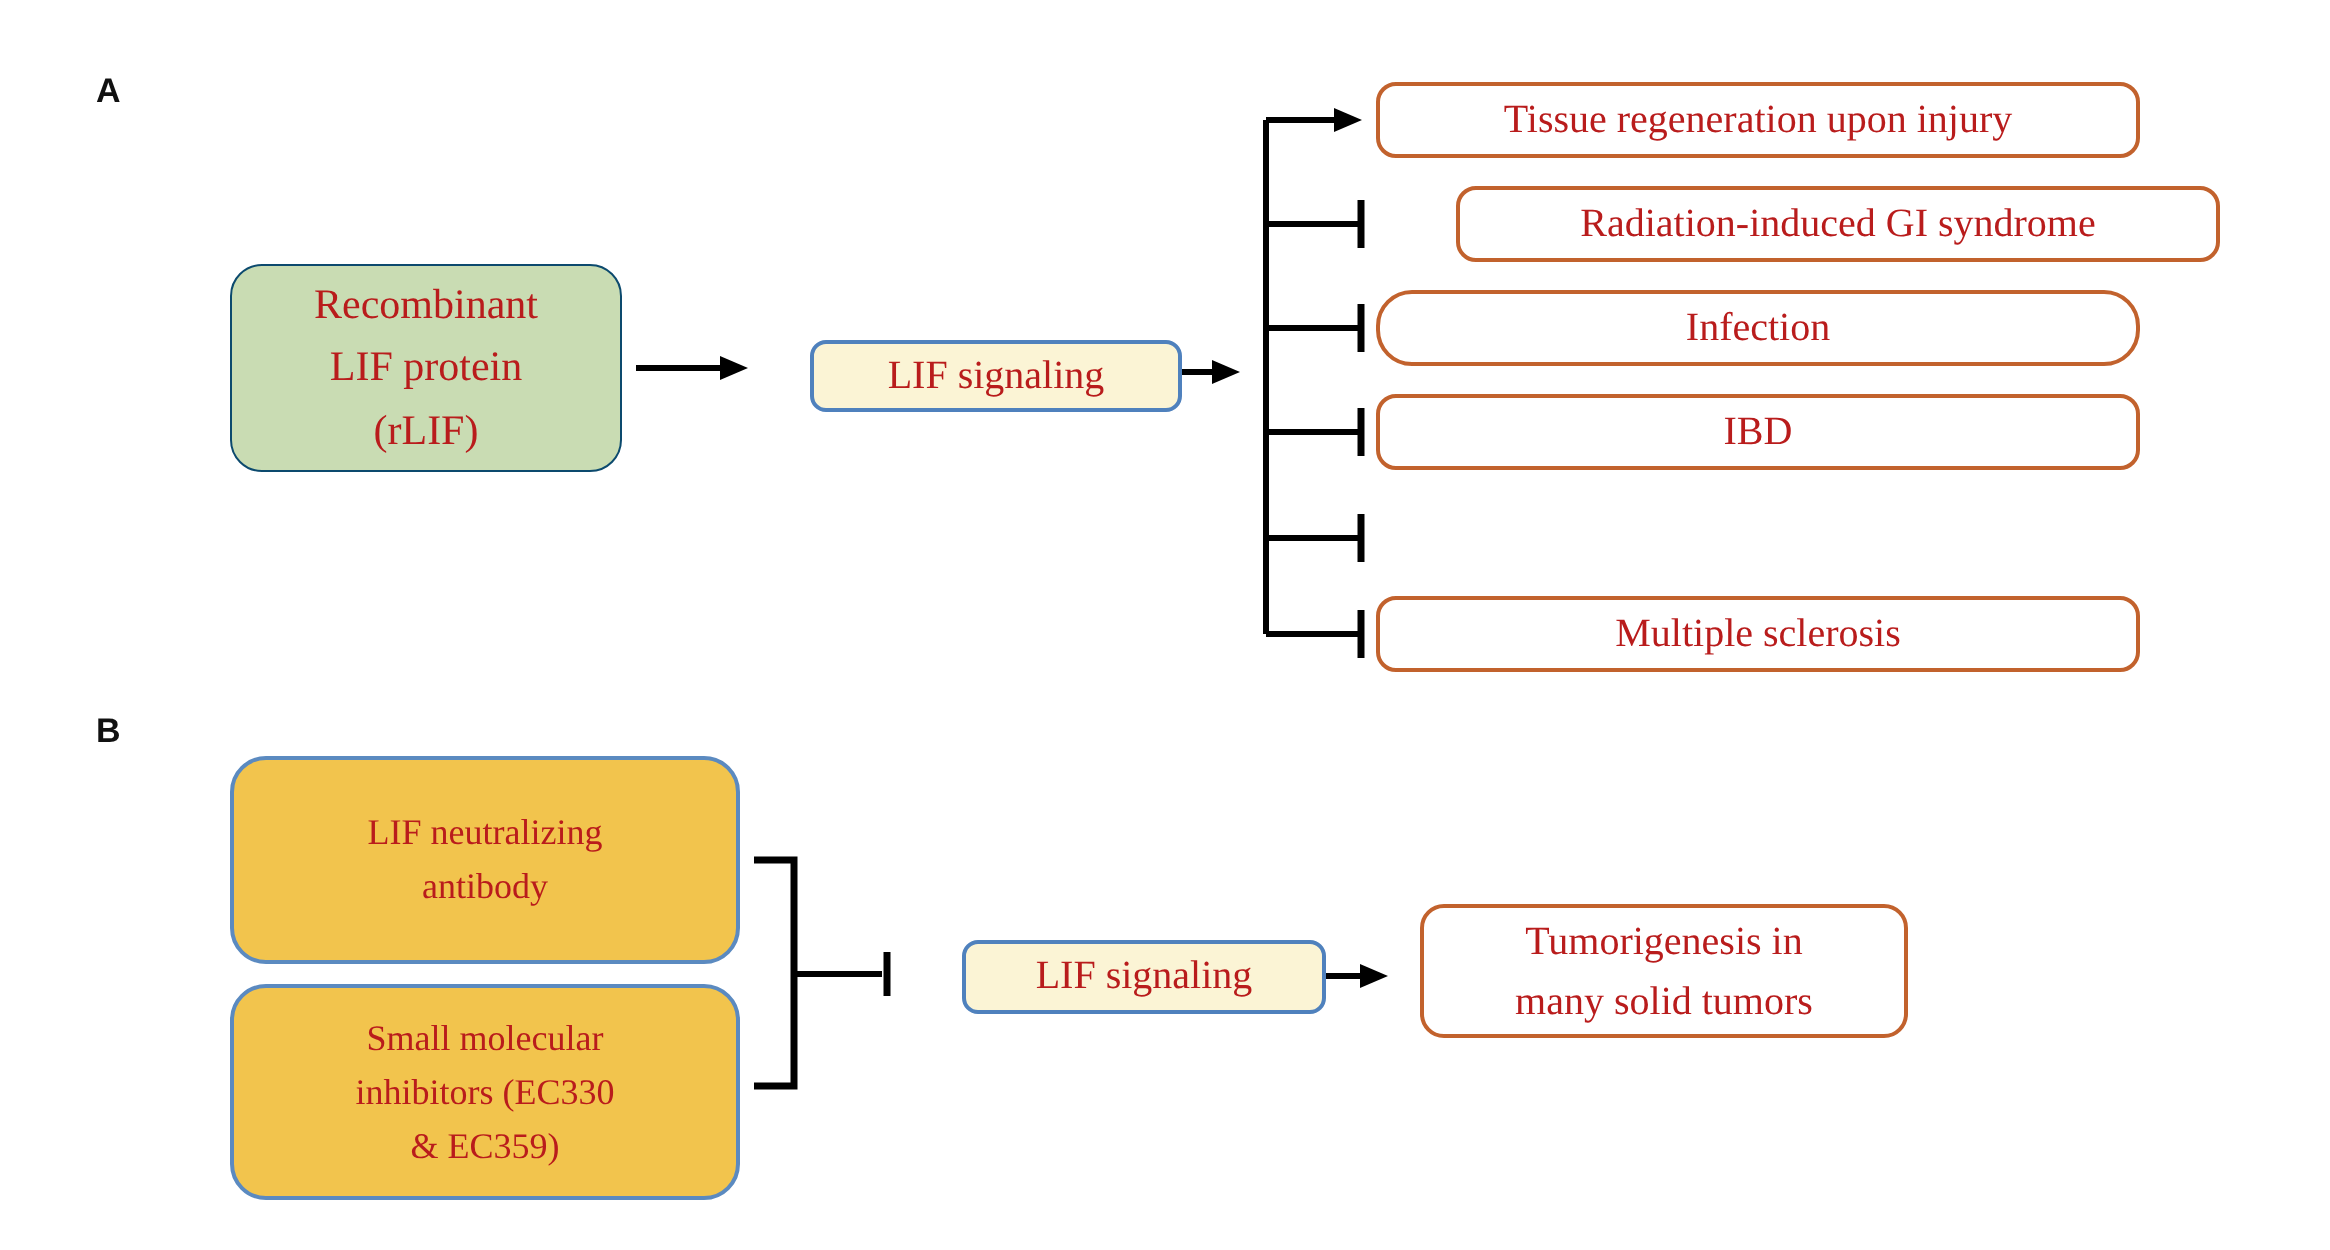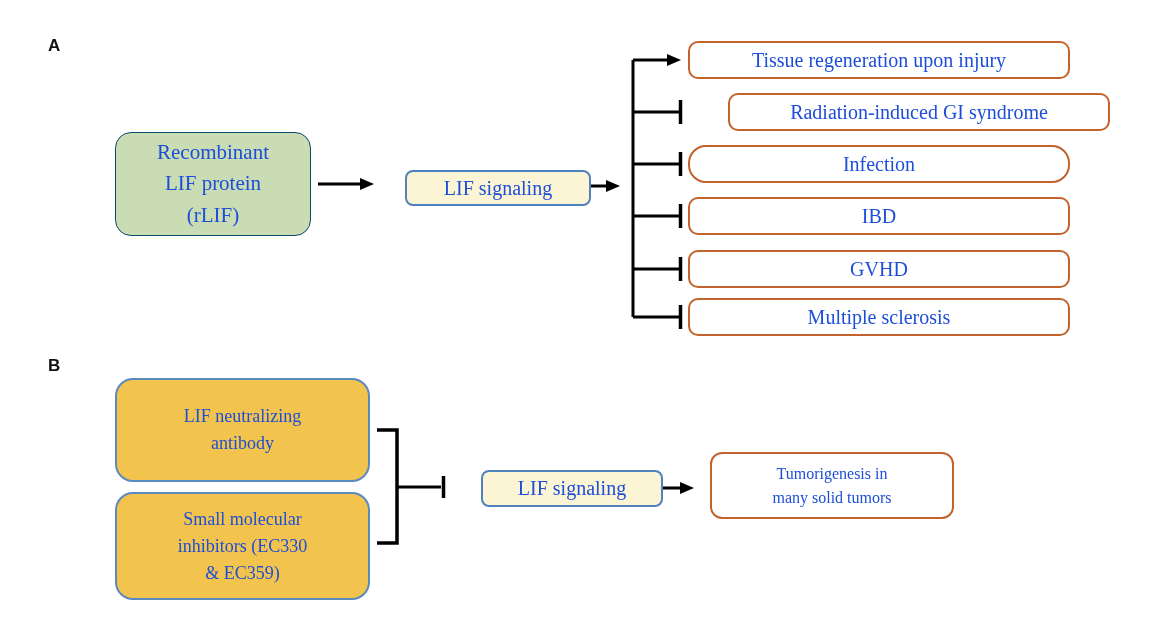--- a/index.html
+++ b/index.html
@@ -13,42 +13,42 @@
     background:#ffffff; overflow:hidden;
   }
   .panel-label {
     position:absolute;
     font-family:"Liberation Sans","DejaVu Sans",sans-serif;
     font-weight:700; font-size:17px; color:#111111;
   }
   .node {
     position:absolute;
     display:flex; align-items:center; justify-content:center;
-    text-align:center; color:#1d4ed8;
+    text-align:center; color:#b91c1c;
     white-space:pre-line;
   }
   .box-green {
     background:#c9dcb3; border:1px solid #0c4a6e;
     border-radius:16px; font-size:21px; line-height:1.5;
   }
   .box-cream {
     background:#fbf4d5; border:2px solid #4f81bd;
     border-radius:8px; font-size:20px;margin-left:23px;
   }
   .box-gold {
     background:#f2c44d; border:2px solid #5b8ac0;
     border-radius:18px; font-size:18px; line-height:1.5;
   }
   .box-outline {
     background:#ffffff; border:2px solid #c2622d;
     border-radius:10px; font-size:20px;
   }
   .box-outline-lg {
     background:#ffffff; border:2px solid #c2622d;
-    border-radius:12px; font-size:16px; line-height:1.5;
+    border-radius:12px; font-size:20px; line-height:1.5;
   }
   svg.connectors {
     position:absolute; left:0; top:0; width:1165px; height:625px;
     pointer-events:none;
   }
   svg.connectors line, svg.connectors path { stroke:#000000; fill:none; }
   svg.connectors polygon { fill:#000000; stroke:none; }
 </style>
 </head>
 <body>
@@ -117,21 +117,20 @@
   <div class="node box-green" style="left:115px; top:132px; width:196px; height:104px;">Recombinant
 LIF protein
 (rLIF)</div>
 
   <div class="node box-cream" style="left:382px; top:170px; width:186px; height:36px;">LIF signaling</div>
 
   <div class="node box-outline" style="left:688px; top:41px; width:382px; height:38px;">Tissue regeneration upon injury</div>
   <div class="node box-outline" style="left:688px; top:93px; width:382px; height:38px;margin-left:40px;">Radiation-induced GI syndrome</div>
   <div class="node box-outline" style="left:688px; top:145px; width:382px; height:38px;border-radius:18px;">Infection</div>
   <div class="node box-outline" style="left:688px; top:197px; width:382px; height:38px;">IBD</div>
-  <div class="node box-outline" style="left:688px; top:250px; width:382px; height:38px;">GVHD</div>
   <div class="node box-outline" style="left:688px; top:298px; width:382px; height:38px;">Multiple sclerosis</div>
 
   <div class="panel-label" style="left:48px; top:356px;">B</div>
 
   <div class="node box-gold" style="left:115px; top:378px; width:255px; height:104px;">LIF neutralizing
 antibody</div>
 
   <div class="node box-gold" style="left:115px; top:492px; width:255px; height:108px;">Small molecular
 inhibitors (EC330
 &amp; EC359)</div>

